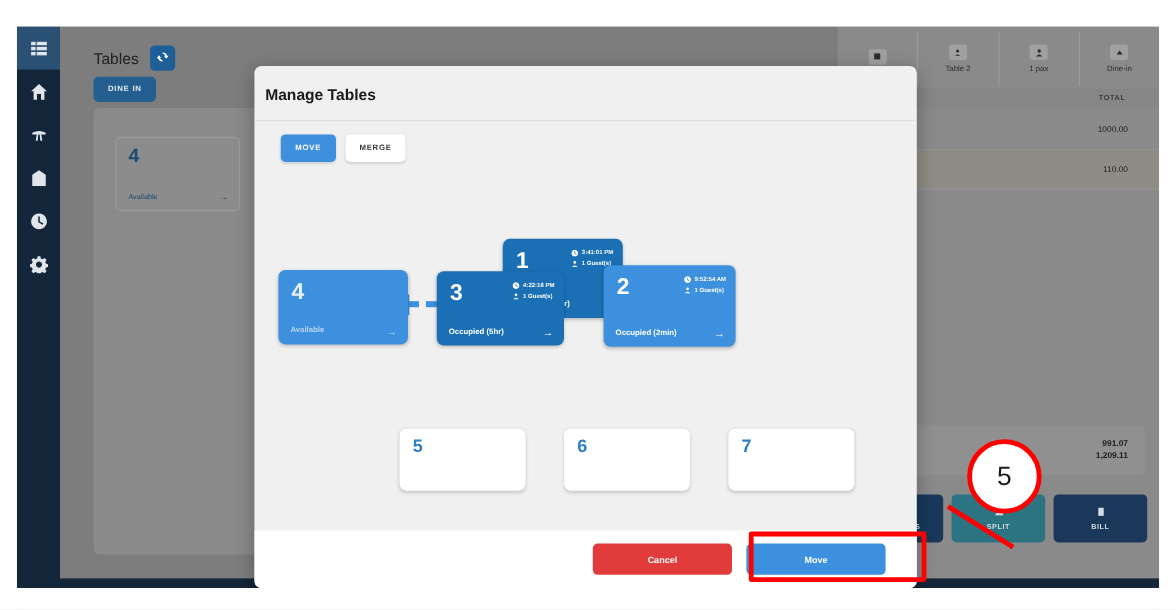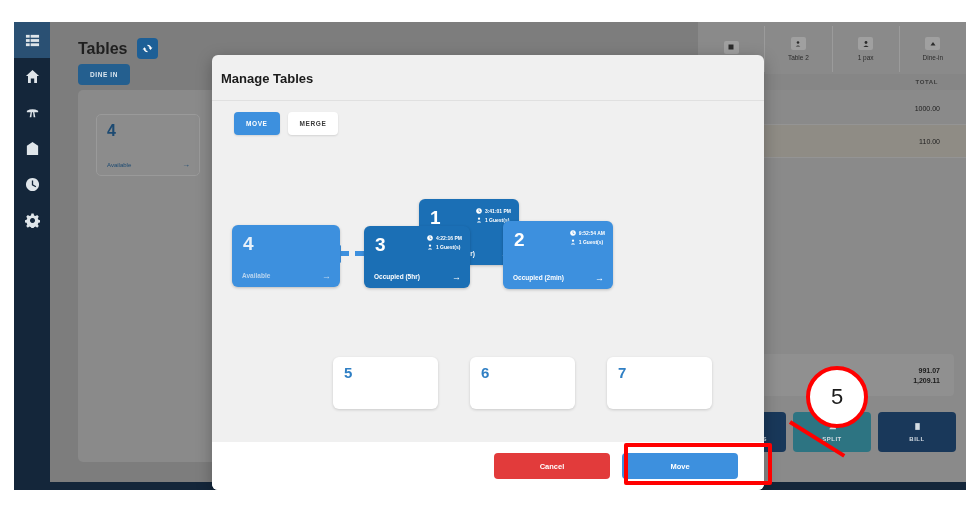--- a/index.html
+++ b/index.html
@@ -43,21 +43,21 @@
   .tables-panel {
     position: absolute; left: 36px; top: 0;
     width: 648px; height: 100%;
     background: #7d7d7d;
   }
   .tables-head {
     position: absolute; left: 28px; top: 16px;
     display: flex; align-items: center; gap: 9px;
   }
   .tables-title {
-    font-size: 16px; color: #1f1f1f; font-weight: 700;
+    font-size: 13px; color: #1f1f1f; font-weight: 400;
   }
   .refresh-btn {
     width: 21px; height: 21px; border-radius: 4px;
     background: #1d5f96; display: flex; align-items: center; justify-content: center;
   }
   .refresh-btn svg { width: 11px; height: 11px; fill: #ffffff; }
   .dinein-btn {
     position: absolute; left: 28px; top: 42px;
     background: #245f8f; color: #dde8f0;
     font-size: 6.5px; font-weight: 700; letter-spacing: .6px;

